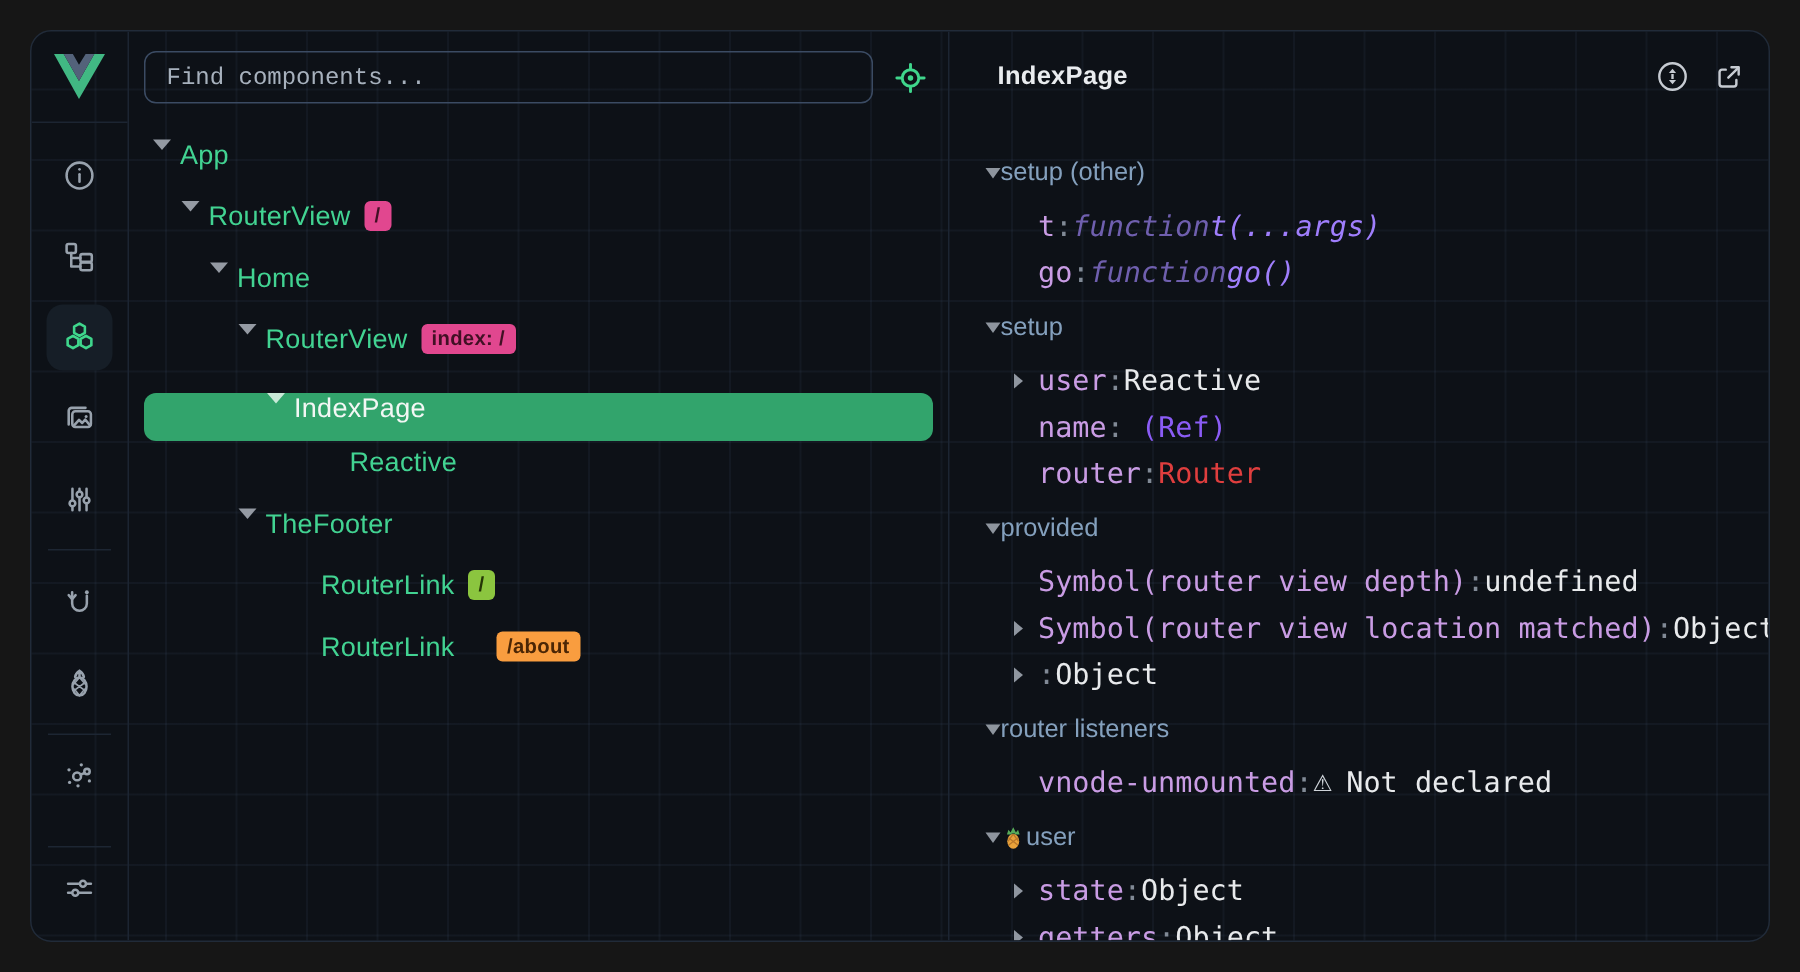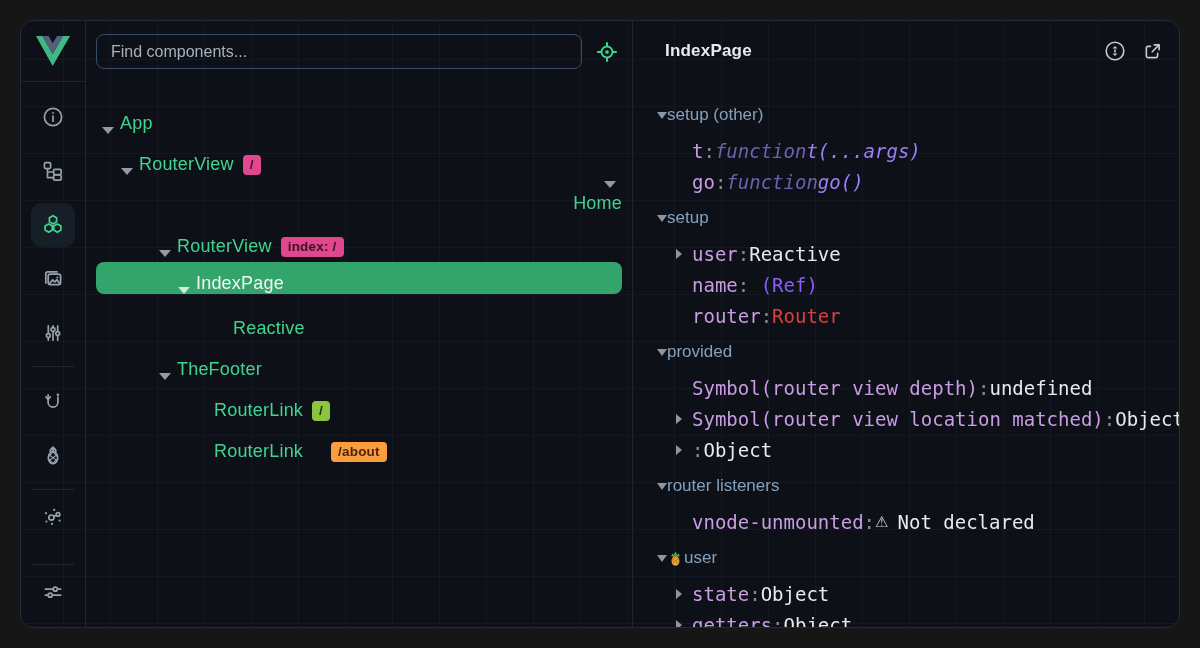--- a/index.html
+++ b/index.html
@@ -33,26 +33,26 @@
   .rail-div.d1{margin:6px 0 7px 0;}
   .rail-div.d2{margin:7px 0 0 0;}
   .rail-div.d3{margin:20px 0 0 0;}
   
   .tree-panel{position:absolute;left:66px;top:0;width:544px;bottom:0;}
   .search-row{position:absolute;left:0;top:0;right:0;height:60px;}
   .search-input{
     position:absolute;left:9px;top:13px;width:486px;height:35px;box-sizing:border-box;
     background:transparent;border:1px solid #3b4b63;border-radius:8px;
     color:#c6cdd6;font-size:16px;padding:0 14px;outline:none;
-    font-family:Liberation Sans, sans-serif;
+    font-family:Liberation Mono, monospace;
   }
   .search-input::placeholder{color:#a7b1bd;opacity:1;}
   .target-btn{position:absolute;right:8px;top:15px;width:32px;height:32px;display:flex;align-items:center;justify-content:center;color:#3fd68c;cursor:pointer;}
   .tree{position:absolute;left:9px;top:72px;width:526px;}
-  .tree-row{height:41px;display:flex;align-items:flex-end;color:#42d392;font-size:18px;font-weight:500;letter-spacing:.2px;cursor:pointer;box-sizing:border-box;}
+  .tree-row{height:41px;display:flex;align-items:flex-start;color:#42d392;font-size:18px;font-weight:500;letter-spacing:.2px;cursor:pointer;box-sizing:border-box;}
   .tree-row.sel{background:#32a46c;border-radius:8px;height:32px;margin:4.5px 0;color:#f2f7f4;}
   .tw{width:18px;flex:0 0 18px;display:flex;align-items:center;}
   .tri-down{width:0;height:0;border-left:6px solid transparent;border-right:6px solid transparent;border-top:7px solid #949aa3;}
   .sel .tri-down{border-top-color:#c9ead8;}
   .badge{margin-left:9px;padding:2px 7px 3px 7px;border-radius:4px;font-size:13.5px;font-weight:700;letter-spacing:.2px;}
   
   .inspector{position:absolute;left:611px;top:0;right:0;bottom:0;border-left:1px solid #1c2532;overflow:hidden;box-sizing:border-box;}
   .insp-header{position:absolute;left:0;top:0;right:0;height:60px;display:flex;align-items:center;}
   .insp-title{margin-left:32px;color:#e9ecef;font-size:17px;font-weight:600;letter-spacing:.2px;}
   .insp-tools{margin-left:auto;display:flex;gap:13px;padding-right:15px;color:#c6cbd2;}
@@ -221,21 +221,21 @@
           </span>
           <span>App</span>
         </div>
         <div class="tree-row" style="padding-left: 25px;">
           <span class="tw">
             <span class="tri-down"></span>
           </span>
           <span>RouterView</span>
           <span class="badge" style="background: rgb(225, 71, 143); color: rgb(65, 16, 36);">/</span>
         </div>
-        <div class="tree-row" style="padding-left: 44px; flex-direction: column;">
+        <div class="tree-row" style="padding-left: 44px;">
           <span class="tw">
             <span class="tri-down"></span>
           </span>
           <span>Home</span>
         </div>
         <div class="tree-row" style="padding-left: 63px;">
           <span class="tw">
             <span class="tri-down"></span>
           </span>
           <span>RouterView</span>

